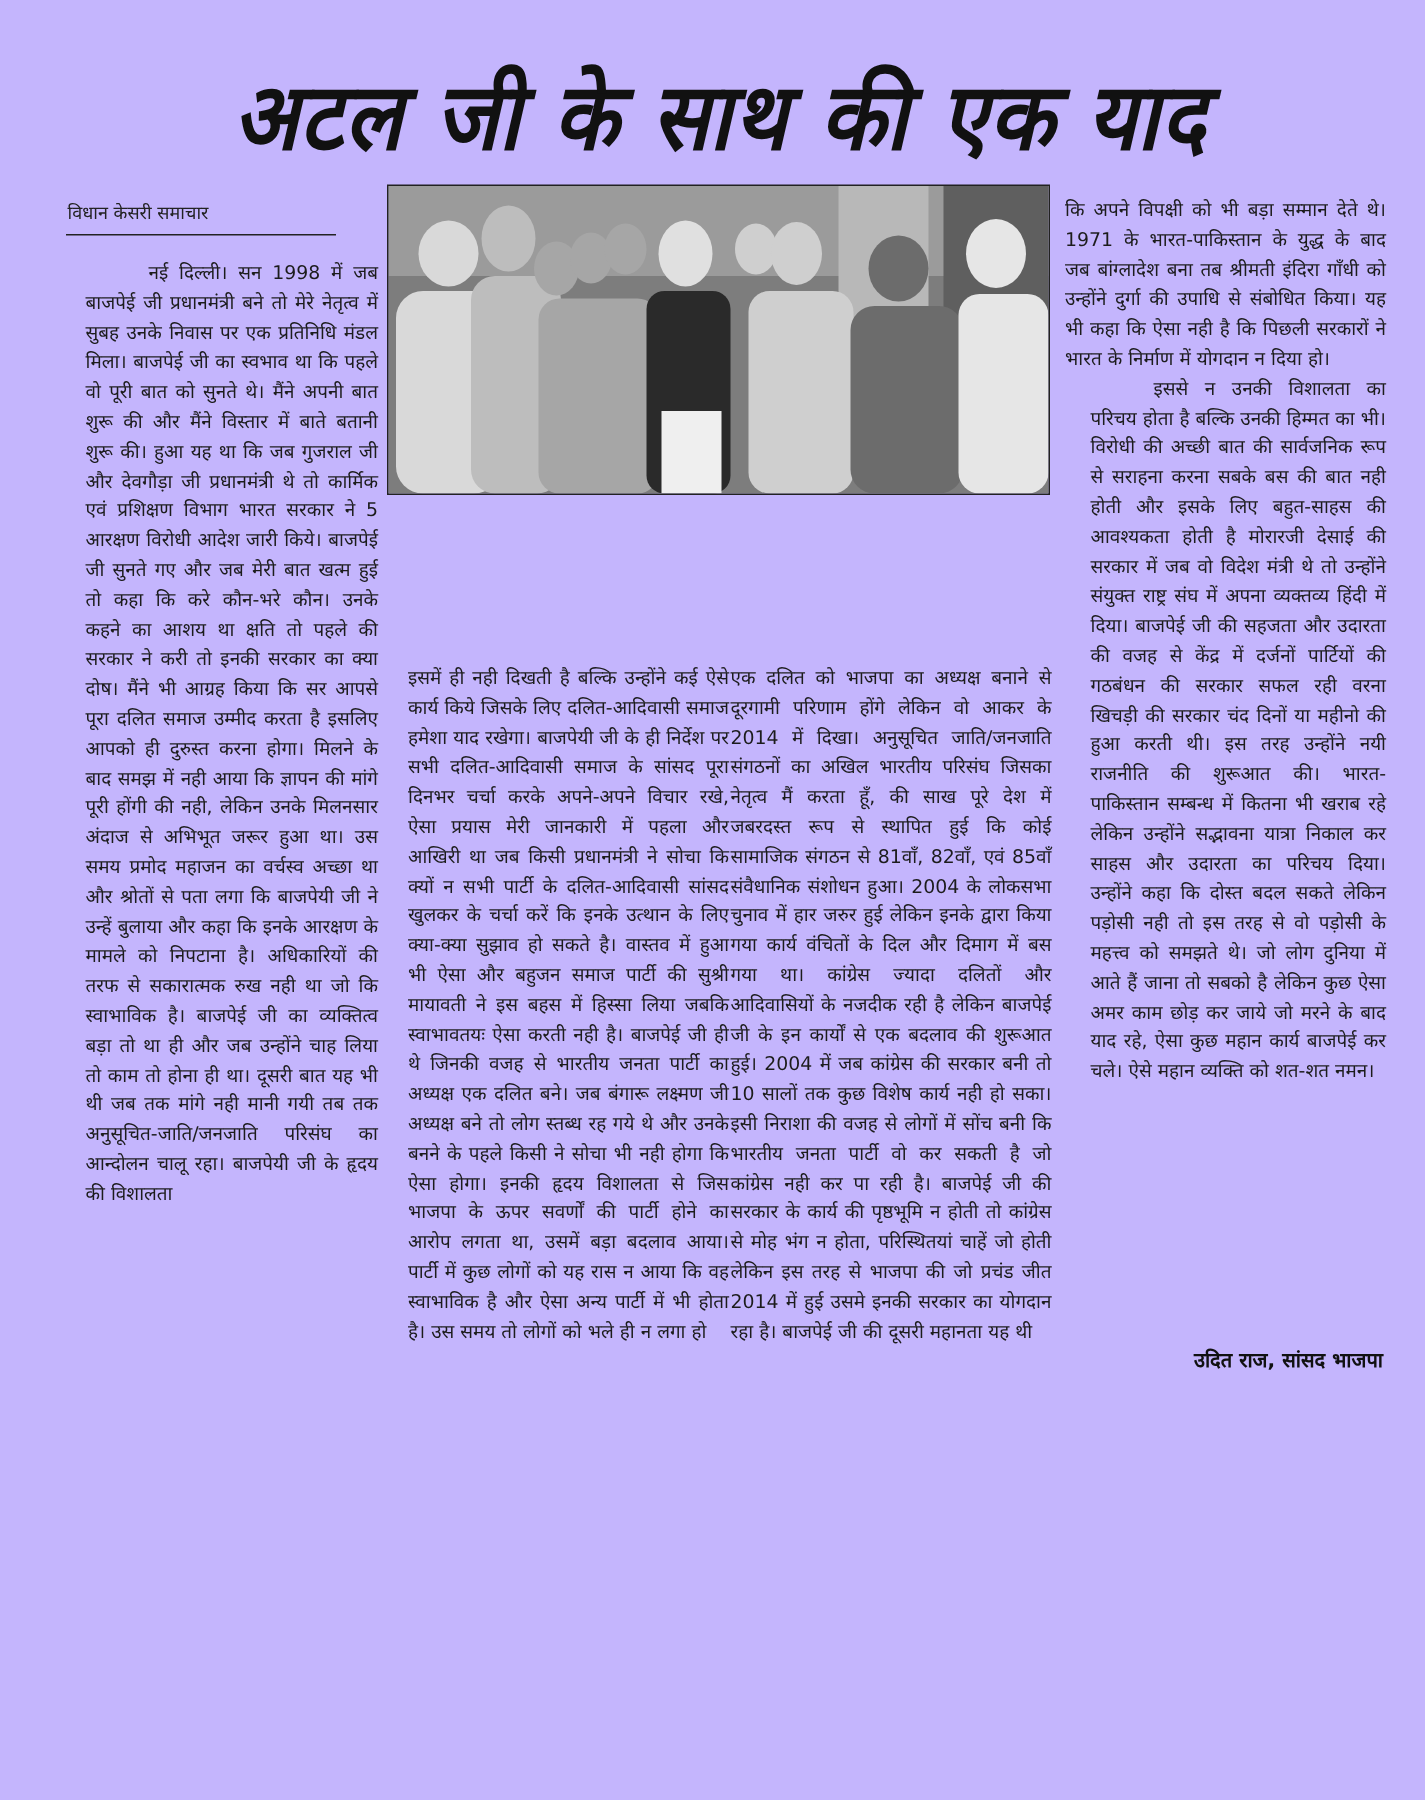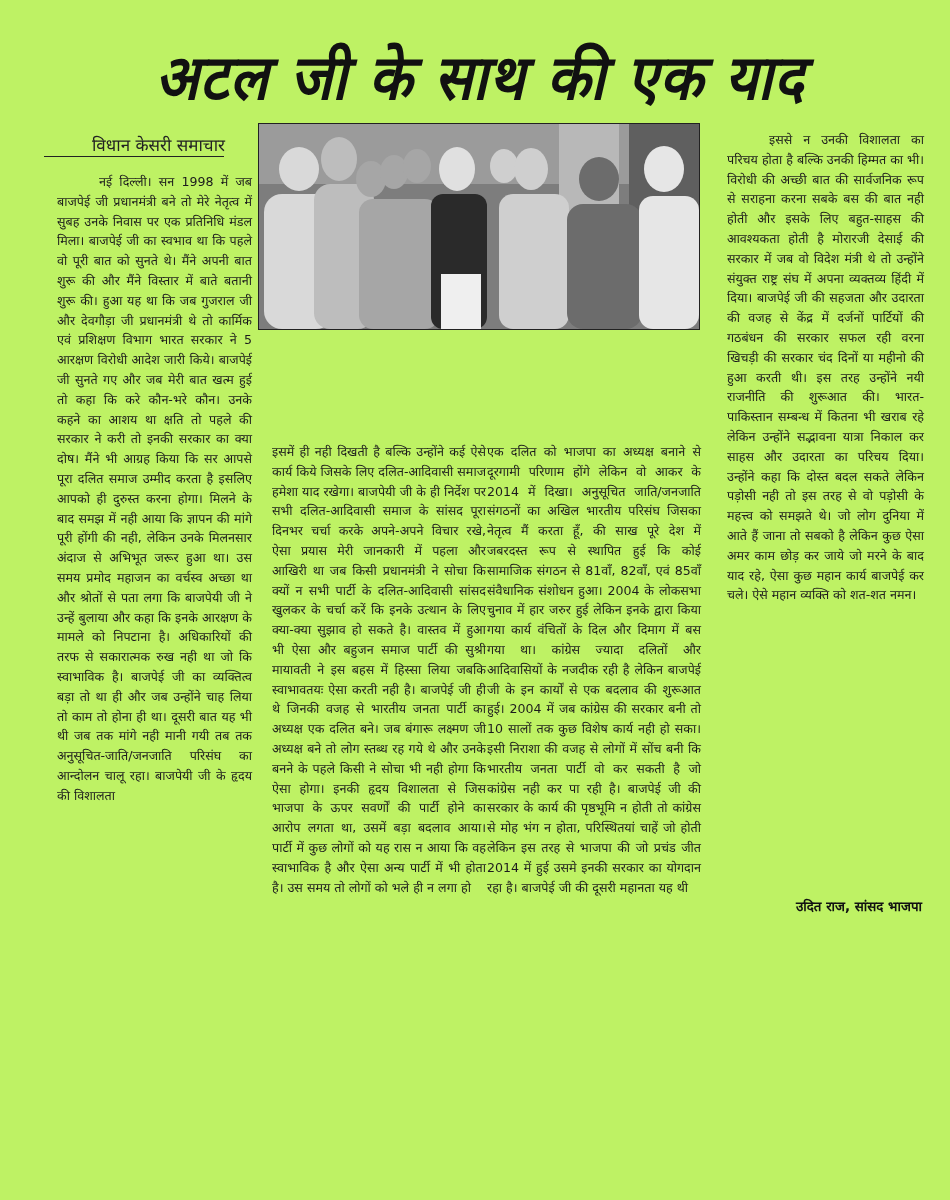--- a/index.html
+++ b/index.html
@@ -1,36 +1,36 @@
 <!DOCTYPE html>
 <html><head>
 <meta charset="utf-8">
 <style>
   html, body { margin: 0; padding: 0; background: #ffffff; }
   body { width: 950px; height: 1200px; position: relative; overflow: hidden;
          font-family: "DejaVu Sans", sans-serif; color: #1a1a1a; }
-  .page { position: absolute; left: 0; top: 0; width: 950px; height: 1200px; background: #bef264; }
+  .page { position: absolute; left: 0; top: 0; width: 950px; height: 1200px; background: #c4b5fd; }
 
   .headline { position: absolute; left: 40px; top: 38px; width: 880px; height: 80px;
               font-family: "DejaVu Sans", sans-serif; font-weight: bold; font-style: italic;
               font-size: 62px; line-height: 80px; text-align: center; letter-spacing: 1px;
               color: #111; transform: scaleX(0.92); transform-origin: center; }
 
   .col { position: absolute; font-size: 12.6px; line-height: 19.8px; text-align: justify;
          color: #1c1c1c; }
   .col p { margin: 0; text-indent: 0; }
   .col p.indent { text-indent: 42px; margin-left: 17px; }
 
   .col1 { left: 40px; top: 172px; width: 212px; }
   .col2 { left: 272px; top: 442px; width: 214px; }
   .col3 { left: 487px; top: 442px; width: 214px; }
   .col4 { left: 710px; top: 130px; width: 214px; }
 
-  .agency { position: absolute; left: 45px; top: 133px; width: 180px; font-size: 17px;
-            text-align: right; color: #222; }
+  .agency { position: absolute; left: 45px; top: 133px; width: 180px; font-size: 12px;
+            text-align: left; color: #222; }
   .agency-rule { position: absolute; left: 44px; top: 156px; width: 180px; height: 0;
                  border-top: 1.5px solid #222; }
 
   .photo { position: absolute; left: 258px; top: 123px; width: 440px; height: 205px;
            border: 1.5px solid #222; overflow: hidden;
            background: linear-gradient(180deg, #8a8a8a 0%, #6f6f6f 40%, #9a9a9a 100%); }
   .photo svg { width: 100%; height: 100%; display: block; }
 
   .byline { position: absolute; left: 742px; top: 897px; width: 180px; text-align: right;
             font-size: 13.4px; font-weight: bold; color: #111; }
@@ -93,17 +93,18 @@
 
   <div class="col col2">
     <p>इसमें ही नही दिखती है बल्कि उन्होंने कई ऐसे कार्य किये जिसके लिए दलित-आदिवासी समाज हमेशा याद रखेगा। बाजपेयी जी के ही निर्देश पर सभी दलित-आदिवासी समाज के सांसद पूरा दिनभर चर्चा करके अपने-अपने विचार रखे, ऐसा प्रयास मेरी जानकारी में पहला और आखिरी था जब किसी प्रधानमंत्री ने सोचा कि क्यों न सभी पार्टी के दलित-आदिवासी सांसद खुलकर के चर्चा करें कि इनके उत्थान के लिए क्या-क्या सुझाव हो सकते है। वास्तव में हुआ भी ऐसा और बहुजन समाज पार्टी की सुश्री मायावती ने इस बहस में हिस्सा लिया जबकि स्वाभावतयः ऐसा करती नही है। बाजपेई जी ही थे जिनकी वजह से भारतीय जनता पार्टी का अध्यक्ष एक दलित बने। जब बंगारू लक्ष्मण जी अध्यक्ष बने तो लोग स्तब्ध रह गये थे और उनके बनने के पहले किसी ने सोचा भी नही होगा कि ऐसा होगा। इनकी हृदय विशालता से जिस भाजपा के ऊपर सवर्णों की पार्टी होने का आरोप लगता था, उसमें बड़ा बदलाव आया। पार्टी में कुछ लोगों को यह रास न आया कि वह स्वाभाविक है और ऐसा अन्य पार्टी में भी होता है। उस समय तो लोगों को भले ही न लगा हो</p>
   </div>
 
   <div class="col col3">
     <p>एक दलित को भाजपा का अध्यक्ष बनाने से दूरगामी परिणाम होंगे लेकिन वो आकर के 2014 में दिखा। अनुसूचित जाति/जनजाति संगठनों का अखिल भारतीय परिसंघ जिसका नेतृत्व मैं करता हूँ, की साख पूरे देश में जबरदस्त रूप से स्थापित हुई कि कोई सामाजिक संगठन से 81वाँ, 82वाँ, एवं 85वाँ संवैधानिक संशोधन हुआ। 2004 के लोकसभा चुनाव में हार जरुर हुई लेकिन इनके द्वारा किया गया कार्य वंचितों के दिल और दिमाग में बस गया था। कांग्रेस ज्यादा दलितों और आदिवासियों के नजदीक रही है लेकिन बाजपेई जी के इन कार्यों से एक बदलाव की शुरूआत हुई। 2004 में जब कांग्रेस की सरकार बनी तो 10 सालों तक कुछ विशेष कार्य नही हो सका। इसी निराशा की वजह से लोगों में सोंच बनी कि भारतीय जनता पार्टी वो कर सकती है जो कांग्रेस नही कर पा रही है। बाजपेई जी की सरकार के कार्य की पृष्ठभूमि न होती तो कांग्रेस से मोह भंग न होता, परिस्थितयां चाहें जो होती लेकिन इस तरह से भाजपा की जो प्रचंड जीत 2014 में हुई उसमे इनकी सरकार का योगदान रहा है। बाजपेई जी की दूसरी महानता यह थी</p>
   </div>
 
   <div class="col col4">
+    <p>कि अपने विपक्षी को भी बड़ा सम्मान देते थे। 1971 के भारत-पाकिस्तान के युद्ध के बाद जब बांग्लादेश बना तब श्रीमती इंदिरा गाँधी को उन्होंने दुर्गा की उपाधि से संबोधित किया। यह भी कहा कि ऐसा नही है कि पिछली सरकारों ने भारत के निर्माण में योगदान न दिया हो।</p>
     <p class="indent">इससे न उनकी विशालता का परिचय होता है बल्कि उनकी हिम्मत का भी। विरोधी की अच्छी बात की सार्वजनिक रूप से सराहना करना सबके बस की बात नही होती और इसके लिए बहुत-साहस की आवश्यकता होती है मोरारजी देसाई की सरकार में जब वो विदेश मंत्री थे तो उन्होंने संयुक्त राष्ट्र संघ में अपना व्यक्तव्य हिंदी में दिया। बाजपेई जी की सहजता और उदारता की वजह से केंद्र में दर्जनों पार्टियों की गठबंधन की सरकार सफल रही वरना खिचड़ी की सरकार चंद दिनों या महीनो की हुआ करती थी। इस तरह उन्होंने नयी राजनीति की शुरूआत की। भारत-पाकिस्तान सम्बन्ध में कितना भी खराब रहे लेकिन उन्होंने सद्भावना यात्रा निकाल कर साहस और उदारता का परिचय दिया। उन्होंने कहा कि दोस्त बदल सकते लेकिन पड़ोसी नही तो इस तरह से वो पड़ोसी के महत्त्व को समझते थे। जो लोग दुनिया में आते हैं जाना तो सबको है लेकिन कुछ ऐसा अमर काम छोड़ कर जाये जो मरने के बाद याद रहे, ऐसा कुछ महान कार्य बाजपेई कर चले। ऐसे महान व्यक्ति को शत-शत नमन।</p>
   </div>
 
   <div class="byline">उदित राज, सांसद भाजपा</div>
 </div>
 
 </body></html>

